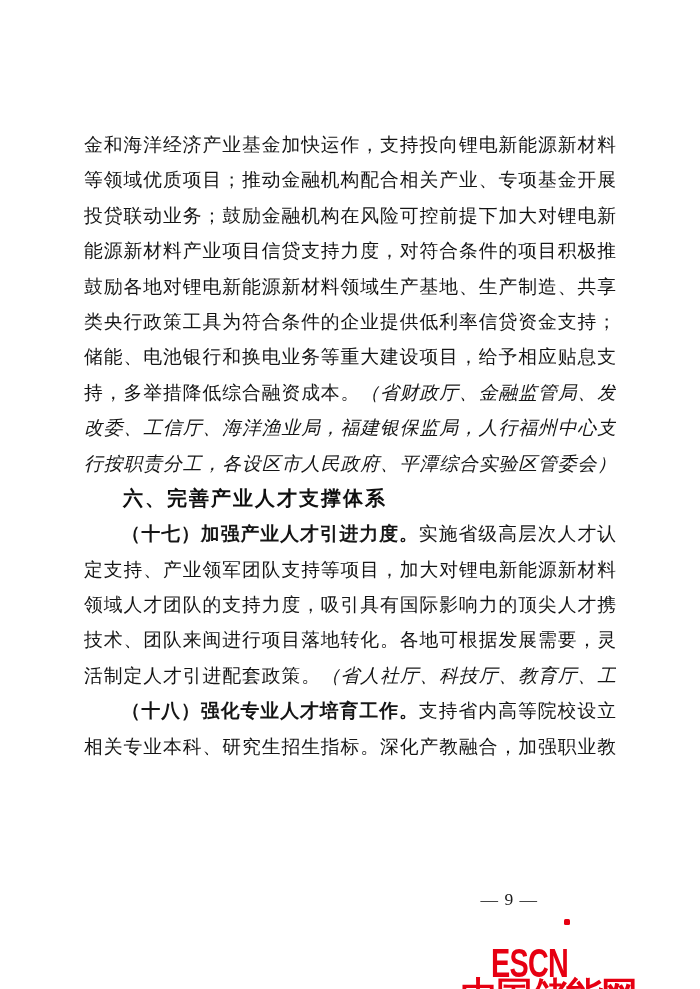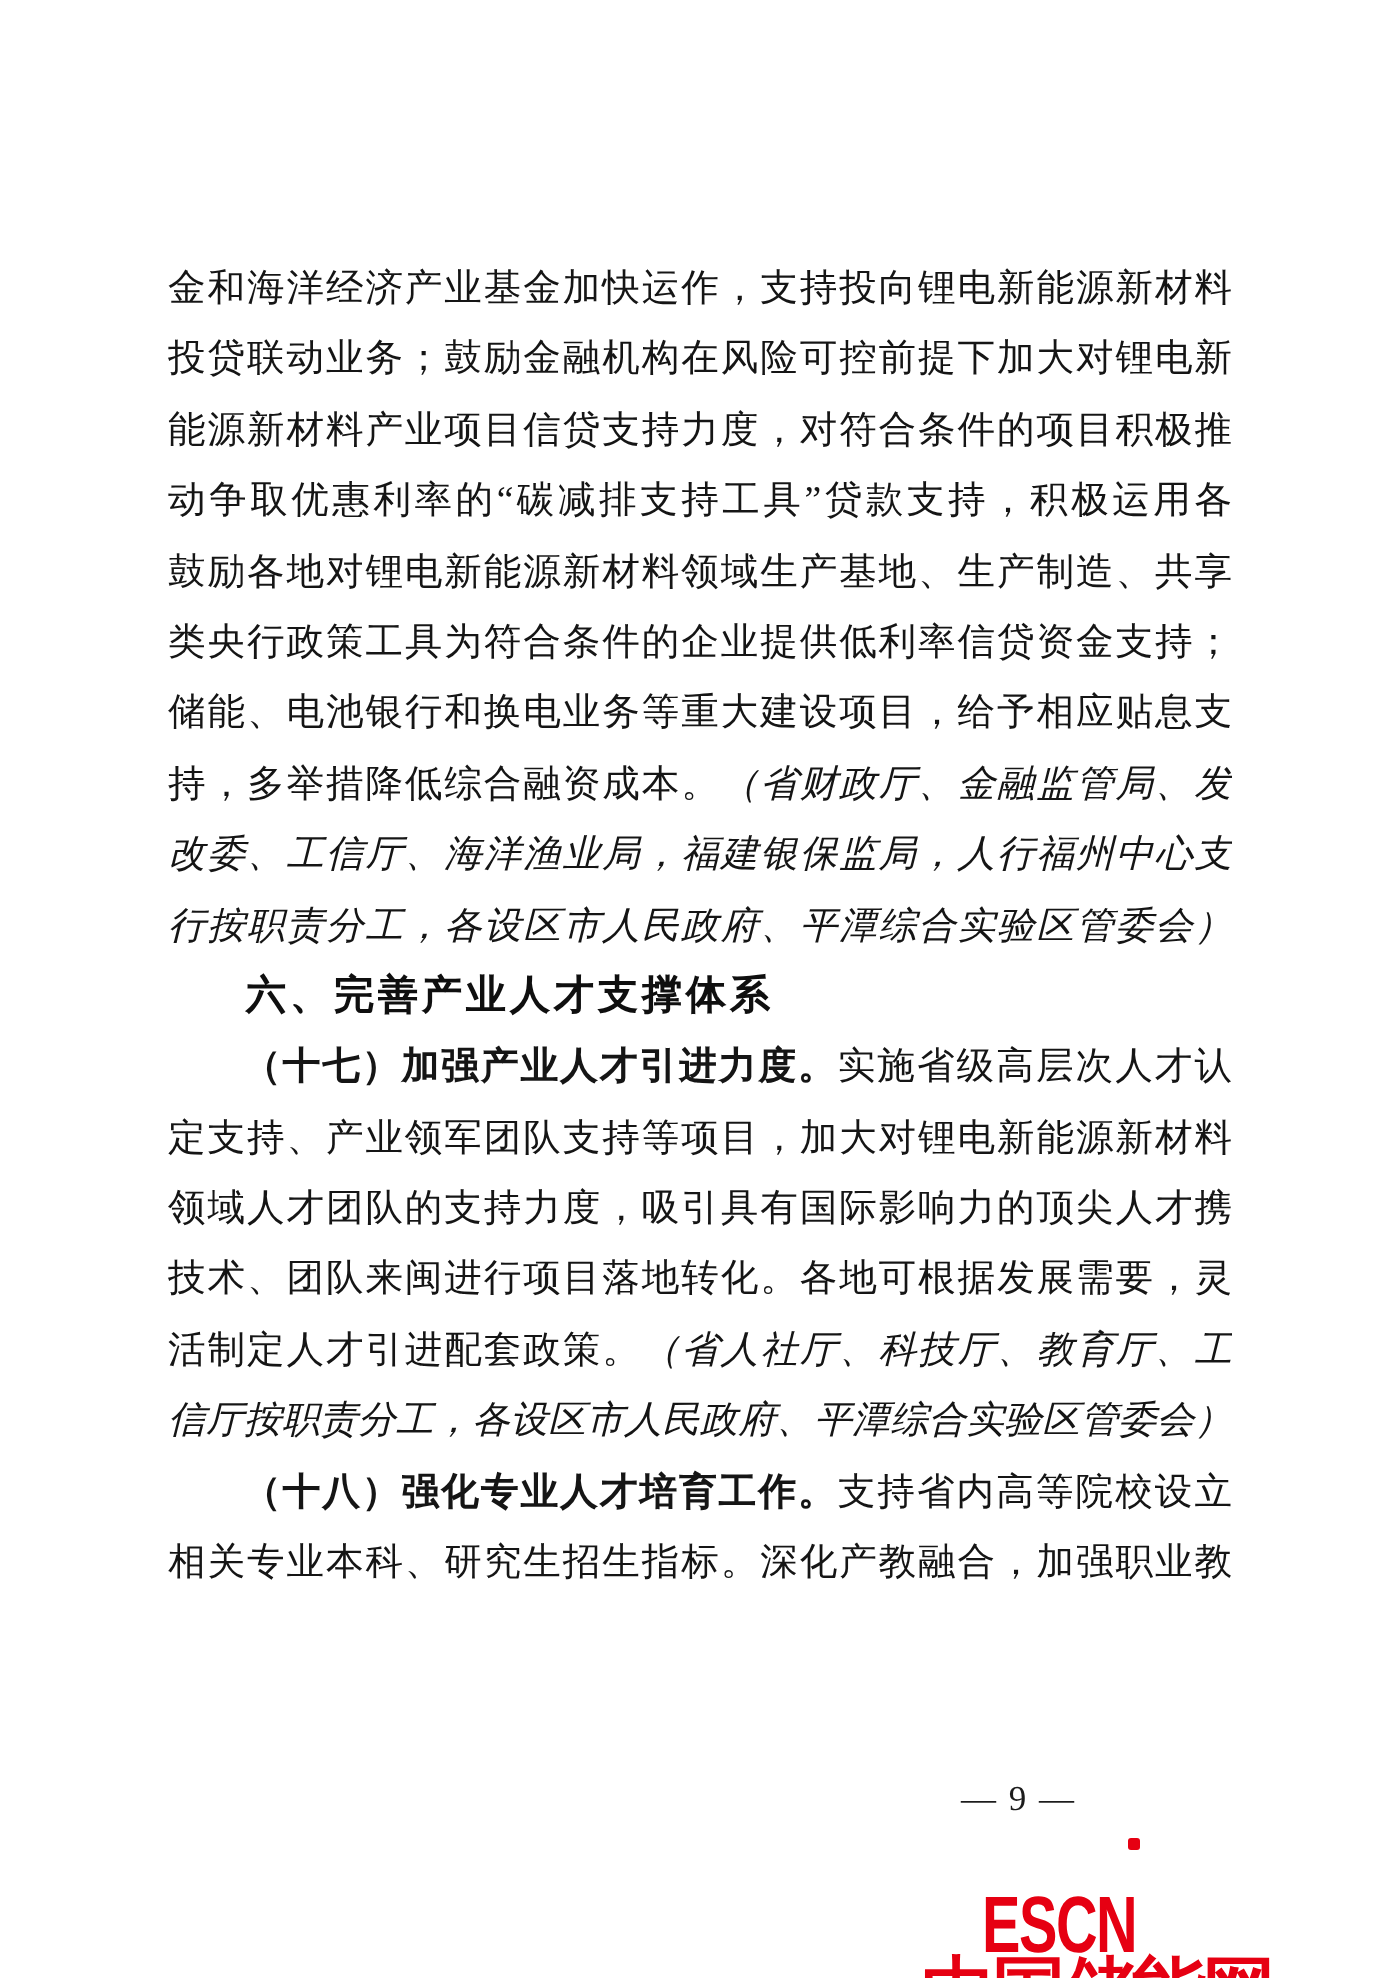--- a/index.html
+++ b/index.html
@@ -88,38 +88,37 @@
     border-radius: 1.5px;
   }
 </style>
 </head>
 <body>
 
 <div class="page">
 
   <div class="textblock">
     <div class="line"><span>金和海洋经济产业基金加快运作，支持投向锂电新能源新材料</span></div>
+    <div class="line"><span>等领域优质项目；推动金融机构配合相关产业、专项基金开展</span></div>
     <div class="line"><span>投贷联动业务；鼓励金融机构在风险可控前提下加大对锂电新</span></div>
     <div class="line"><span>能源新材料产业项目信贷支持力度，对符合条件的项目积极推</span></div>
-    <div class="line"><span>动争取优惠利率的“碳减排支持工具”贷款支持，积极运用各</span></div>
     <div class="line"><span>鼓励各地对锂电新能源新材料领域生产基地、生产制造、共享</span></div>
     <div class="line"><span>类央行政策工具为符合条件的企业提供低利率信贷资金支持；</span></div>
     <div class="line"><span>储能、电池银行和换电业务等重大建设项目，给予相应贴息支</span></div>
     <div class="line"><span>持，多举措降低综合融资成本。</span><span class="kai">（省财政厅、金融监管局、发</span></div>
     <div class="line"><span class="kai">改委、工信厅、海洋渔业局，福建银保监局，人行福州中心支</span></div>
     <div class="line"><span class="kai">行按职责分工，各设区市人民政府、平潭综合实验区管委会）</span></div>
 
     <div class="heading">六、完善产业人才支撑体系</div>
 
     <div class="line indent"><span class="b">（十七）加强产业人才引进力度。</span><span>实施省级高层次人才认</span></div>
     <div class="line"><span>定支持、产业领军团队支持等项目，加大对锂电新能源新材料</span></div>
     <div class="line"><span>领域人才团队的支持力度，吸引具有国际影响力的顶尖人才携</span></div>
     <div class="line"><span>技术、团队来闽进行项目落地转化。各地可根据发展需要，灵</span></div>
     <div class="line"><span>活制定人才引进配套政策。</span><span class="kai">（省人社厅、科技厅、教育厅、工</span></div>
-    <div class="line"><span class="kai">信厅按职责分工，各设区市人民政府、平潭综合实验区管委会）</span></div>
     <div class="line indent"><span class="b">（十八）强化专业人才培育工作。</span><span>支持省内高等院校设立</span></div>
     <div class="line"><span>相关专业本科、研究生招生指标。深化产教融合，加强职业教</span></div>
   </div>
 
   <div class="pagenum">— 9 —</div>
 
   <div class="logo-dot" style="color: rgb(230, 0, 18); background: rgb(230, 0, 18);"></div>
 
   <div class="logo" style="color: rgb(230, 0, 18);">
     <span class="logo-en">ESCN</span>

